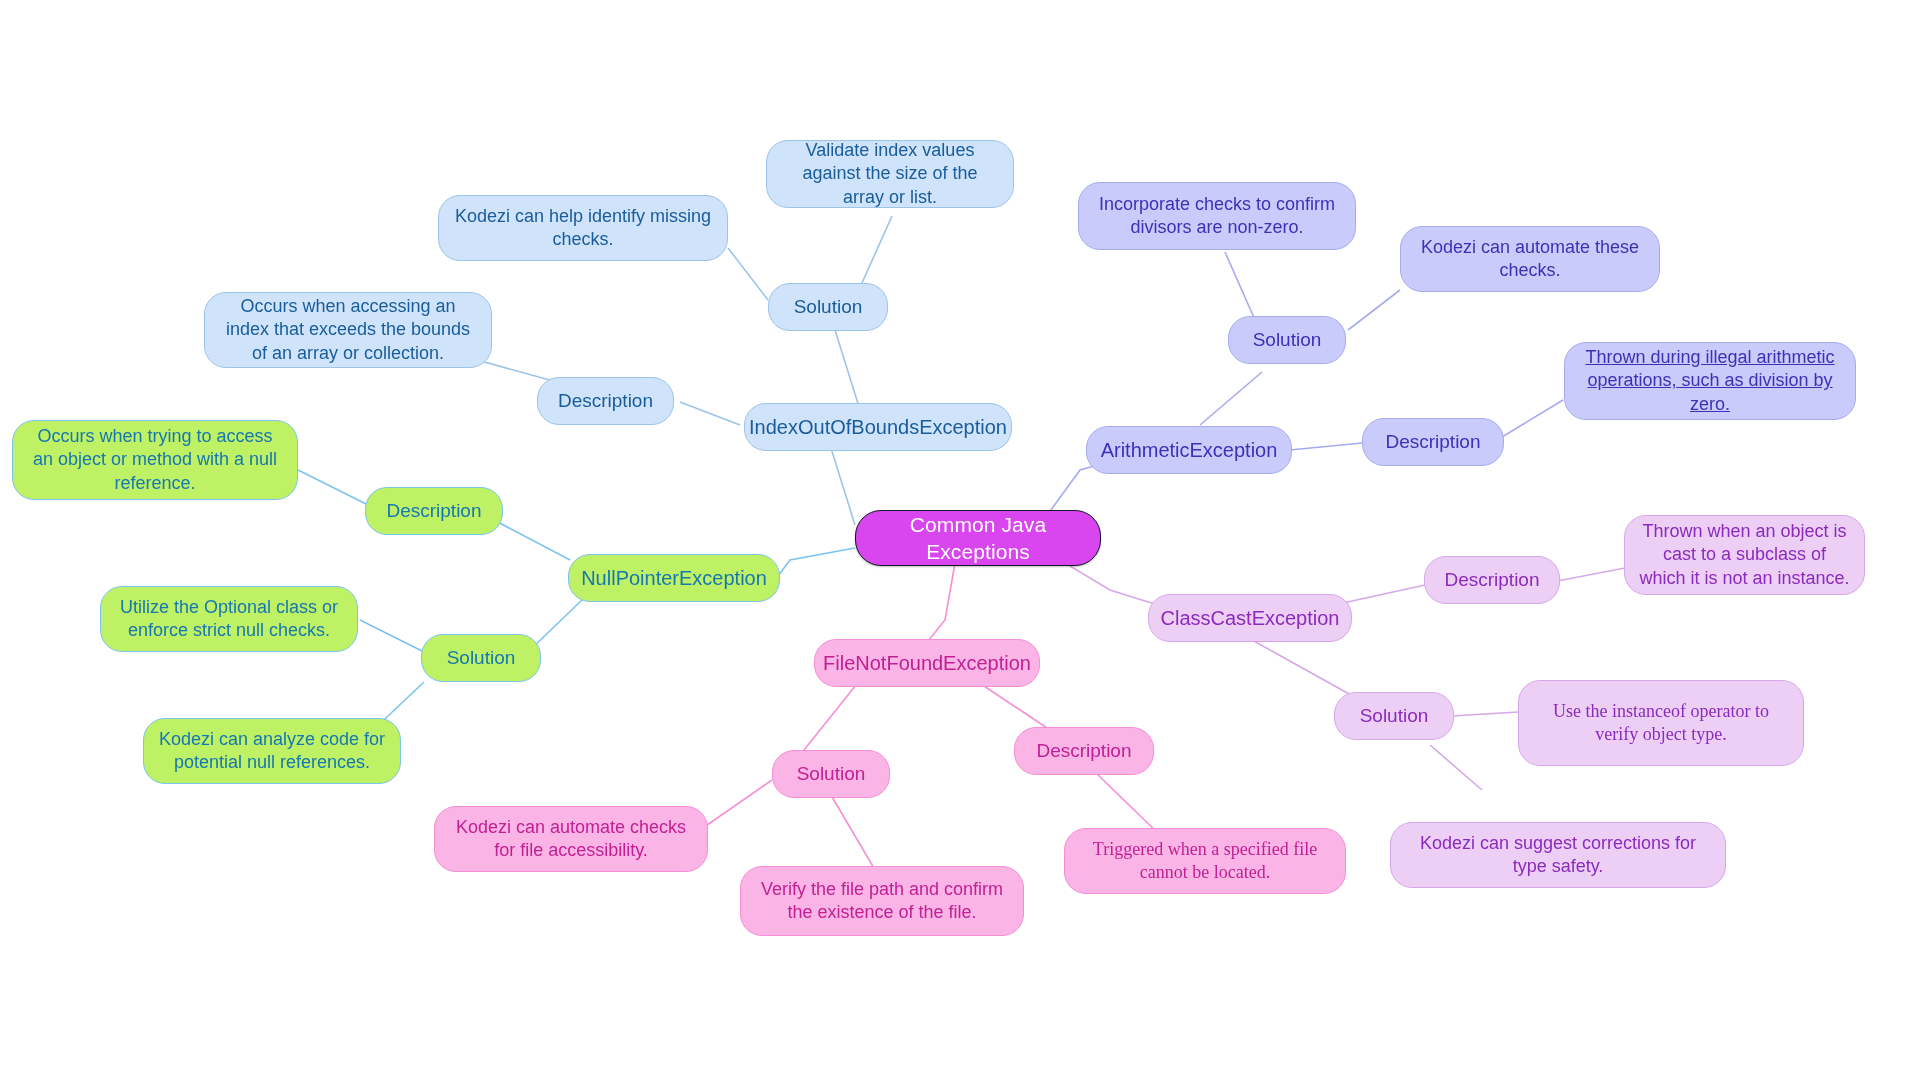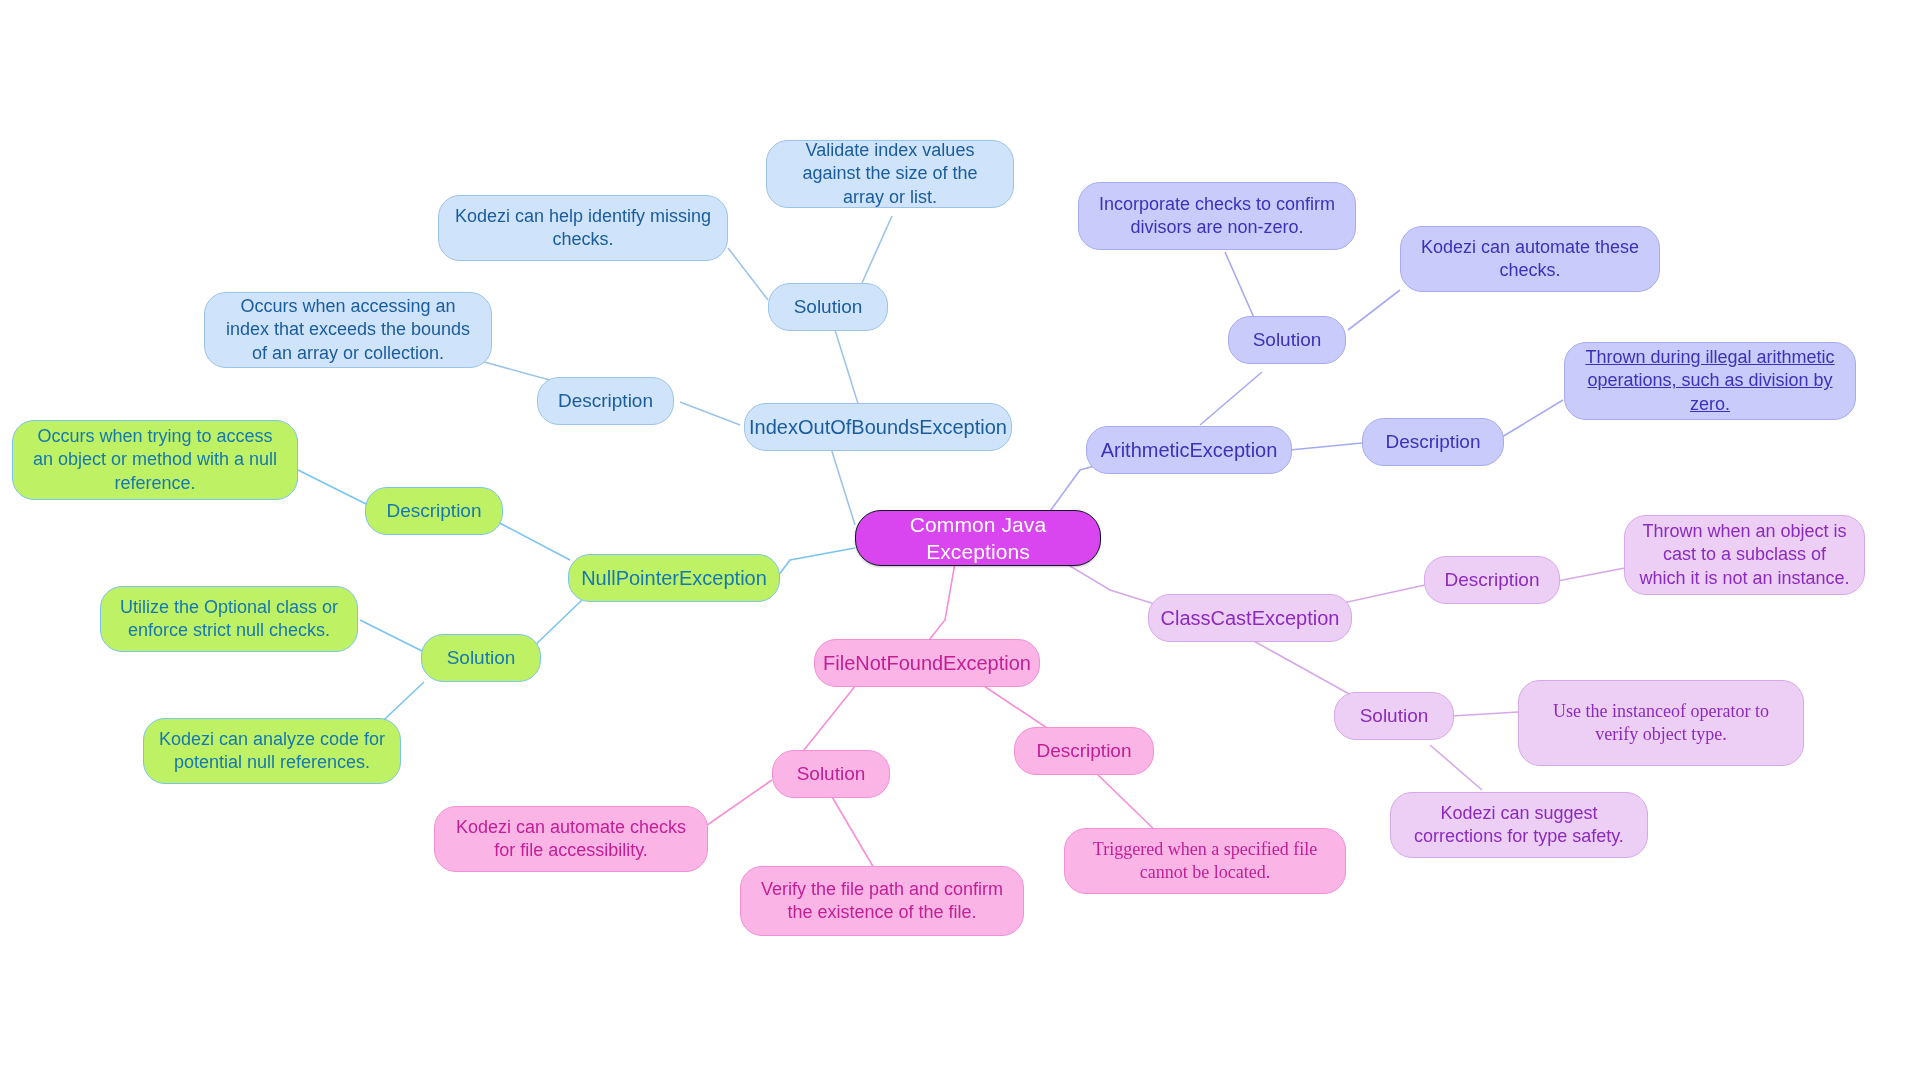--- a/index.html
+++ b/index.html
@@ -145,21 +145,21 @@
   <div class="node branch c-orchid" style="left:1148px; top:594px; width:204px; height:48px;">ClassCastException</div>
 
   <div class="node sub c-orchid" style="left:1424px; top:556px; width:136px; height:48px;">Description</div>
 
   <div class="node leaf c-orchid" style="left:1624px; top:515px; width:241px; height:80px;">Thrown when an object is cast to a subclass of which it is not an instance.</div>
 
   <div class="node sub c-orchid" style="left:1334px; top:692px; width:120px; height:48px;">Solution</div>
 
   <div class="node leaf c-orchid" style="left:1518px; top:680px; width:286px; height:86px;font-family:Liberation Serif, serif;">Use the instanceof operator to verify object type.</div>
 
-  <div class="node leaf c-orchid" style="left:1390px; top:792px; width:258px; height:66px;">Kodezi can suggest corrections for type safety.</div>
+  <div class="node leaf c-orchid" style="left:1390px; top:822px; width:336px; height:66px;">Kodezi can suggest corrections for type safety.</div>
 
   <div class="node branch c-pink" style="left:814px; top:639px; width:226px; height:48px;">FileNotFoundException</div>
 
   <div class="node sub c-pink" style="left:772px; top:750px; width:118px; height:48px;">Solution</div>
 
   <div class="node leaf c-pink" style="left:434px; top:806px; width:274px; height:66px;">Kodezi can automate checks for file accessibility.</div>
 
   <div class="node leaf c-pink" style="left:740px; top:866px; width:284px; height:70px;">Verify the file path and confirm the existence of the file.</div>
 
   <div class="node sub c-pink" style="left:1014px; top:727px; width:140px; height:48px;">Description</div>

